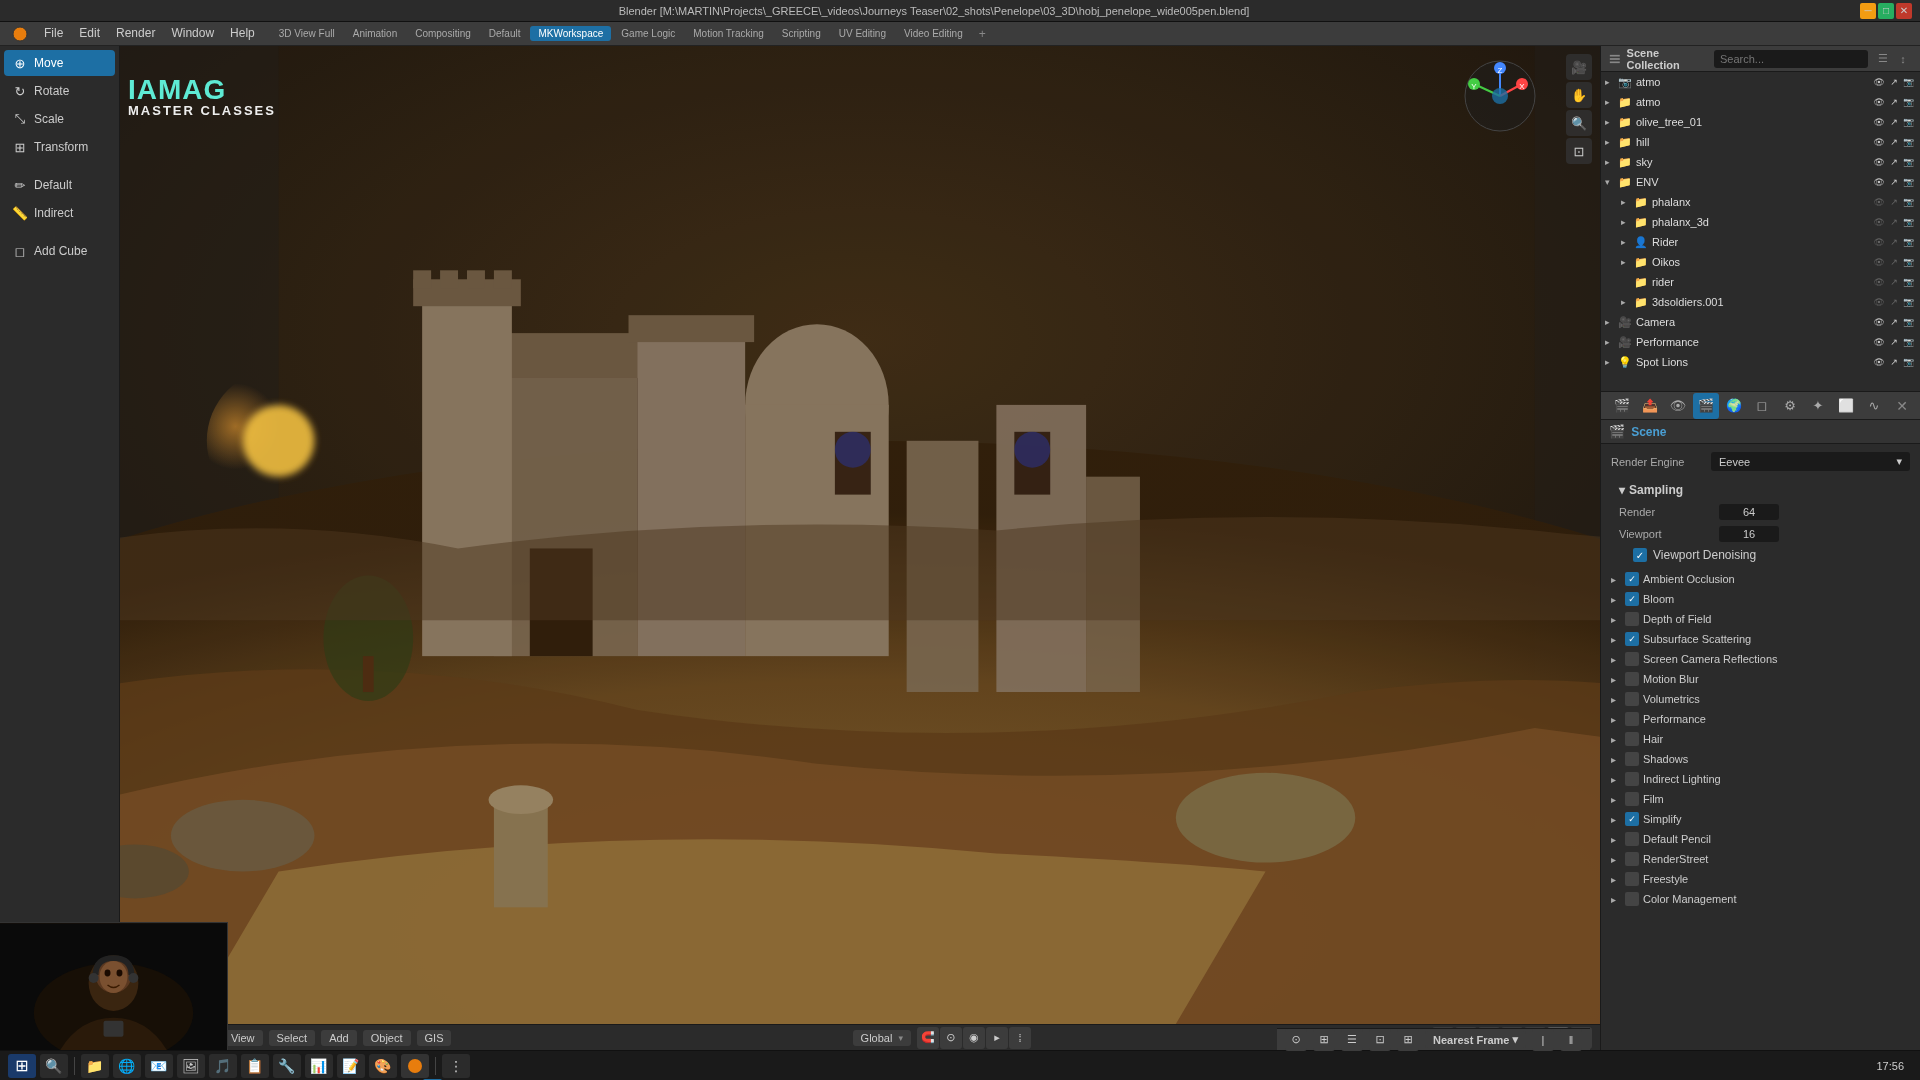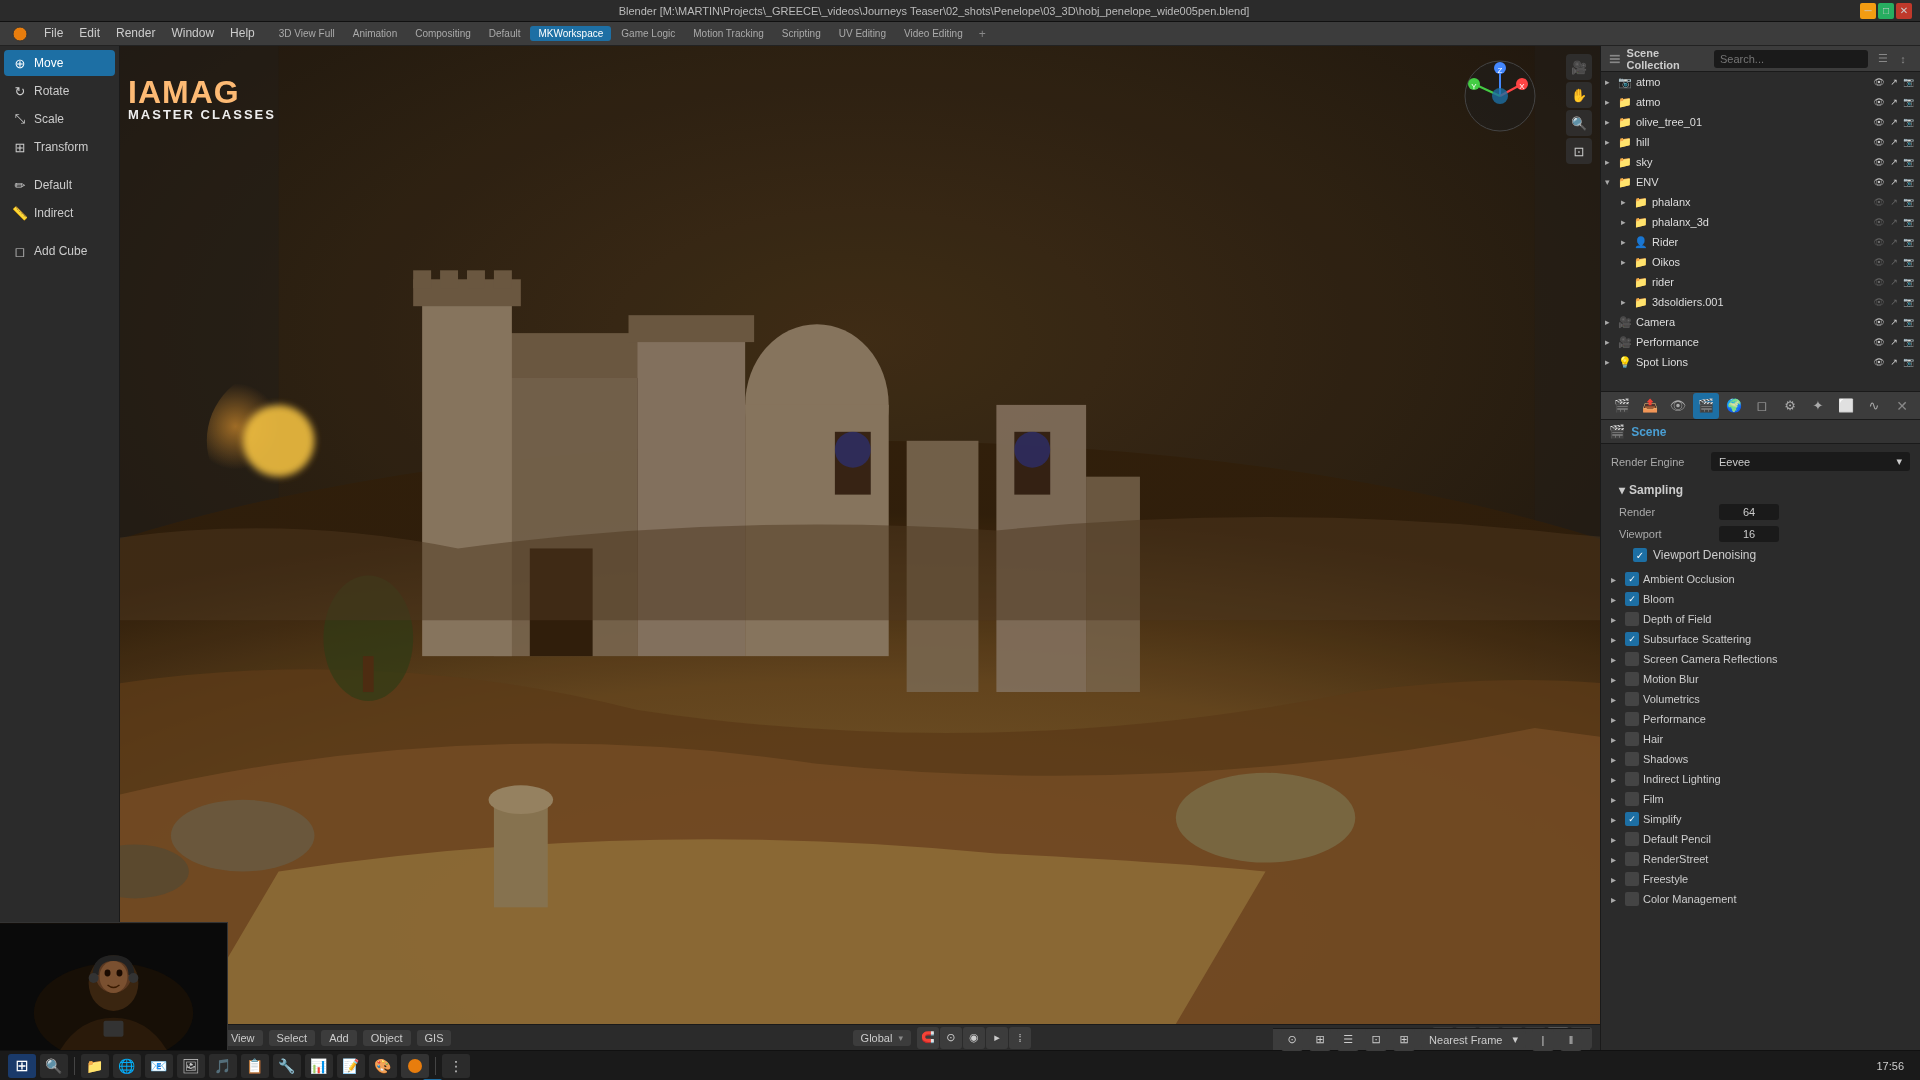--- a/index.html
+++ b/index.html
@@ -82,21 +82,21 @@
     .cursor-header { display: flex; align-items: center; gap: 6px; padding: 4px; cursor: pointer; }
     .cursor-checkbox { width: 16px; height: 16px; background: #1d6fa4; border-radius: 2px; display: flex; align-items: center; justify-content: center; }
     .cursor-title { color: #fff; font-size: 12px; font-weight: bold; }
 
     
     #webcam { position: absolute; bottom: 0; left: 0; width: 228px; height: 128px; background: #111; border-top: 1px solid #333; border-right: 1px solid #333; overflow: hidden; z-index: 10; }
     .webcam-person { width: 100%; height: 100%; background: radial-gradient(ellipse at 40% 40%, #4a3520 0%, #2a1a0a 50%, #111 100%); display: flex; align-items: center; justify-content: center; }
 
     
     #logo { position: absolute; top: 30px; left: 8px; z-index: 10; pointer-events: none; }
-    .logo-iamag { font-size: 32px; font-weight: 900; color: #fdba74; letter-spacing: 1px; line-height: 1; }
+    .logo-iamag { font-size: 28px; font-weight: 900; color: #5eead4; letter-spacing: 1px; line-height: 1; }
     .logo-master { font-size: 13px; font-weight: 700; color: #eee; letter-spacing: 2px; line-height: 1; }
 
     
     #taskbar { height: 30px; background: #1a1a1a; border-top: 1px solid #111; display: flex; align-items: center; padding: 0 8px; gap: 4px; position: fixed; bottom: 0; left: 0; width: 1920px; }
     .taskbar-btn { width: 28px; height: 24px; background: #2b2b2b; border-radius: 3px; display: flex; align-items: center; justify-content: center; cursor: pointer; font-size: 14px; }
     .taskbar-separator { width: 1px; height: 18px; background: #444; margin: 0 2px; }
     .taskbar-time { margin-left: auto; color: #ccc; font-size: 11px; padding: 0 8px; }
 
     
     ::-webkit-scrollbar { width: 6px; height: 6px; }
@@ -782,19 +782,19 @@
   <div class="taskbar-btn">⋮</div>
   <div class="taskbar-time">17:56</div>
 </div>
 
 <div style="position:fixed; bottom:30px; right:330px; background:#3c3c3c; height:22px; display:flex; align-items:center; padding:0 8px; gap:6px; z-index:20; border-top:1px solid #1a1a1a;">
   <div class="snap-btn">⊙</div>
   <div class="snap-btn">⊞</div>
   <div class="snap-btn">☰</div>
   <div class="snap-btn">⊡</div>
   <div class="snap-btn">⊞</div>
-  <div style="background:#3c3c3c; padding:2px 8px; border-radius:3px; cursor:pointer; color:#ccc; font-size:11px; display:flex; align-items:center; gap:10px;">
+  <div style="background:#3c3c3c; padding:2px 8px; border-radius:3px; cursor:pointer; color:#ccc; font-size:11px; display:flex; align-items:center; gap:3px;font-weight:bold;">
     <span>Nearest Frame</span>
     <span>▾</span>
   </div>
   <div class="snap-btn">|</div>
   <div class="snap-btn">‖</div>
 </div>
 
 </body></html>

